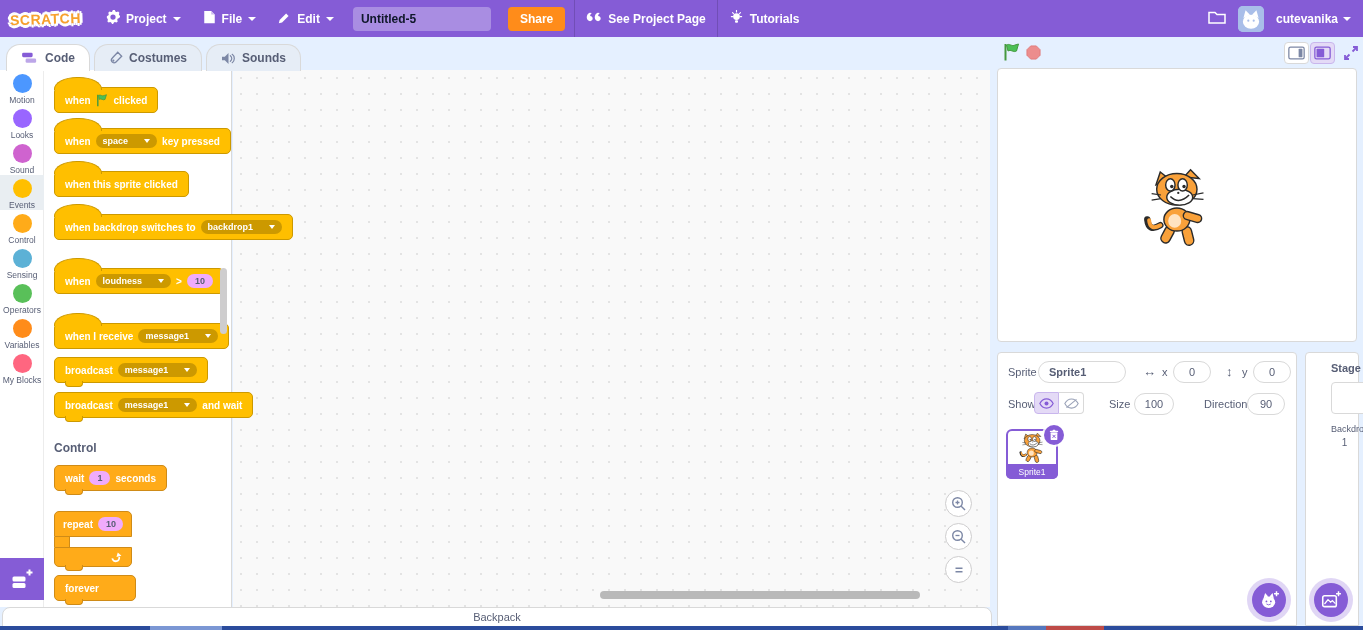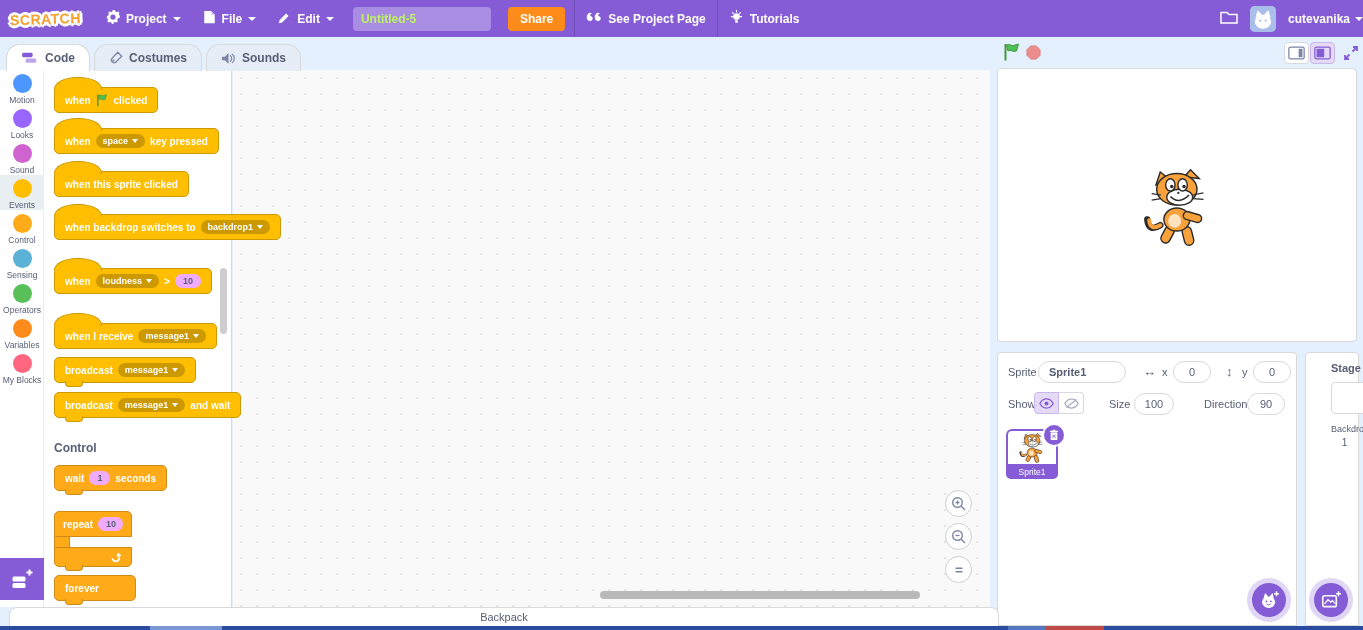--- a/index.html
+++ b/index.html
@@ -21,28 +21,28 @@
     margin:0 14px 0 10px; font-weight:bold; font-size:14px; letter-spacing:.5px;
     color:#F7A02C; transform:rotate(-2deg);
     text-shadow:-2px -2px 0 #fff,2px -2px 0 #fff,-2px 2px 0 #fff,2px 2px 0 #fff,0 3px 0 #fff,0 -3px 0 #fff,3px 0 0 #fff,-3px 0 0 #fff;
     cursor:pointer;
   }
   .menu-item { display:flex; align-items:center; gap:6px; padding:0 11px; height:37px; cursor:pointer; font-weight:bold; }
   .mb-divider { width:1px; height:37px; background:rgba(0,0,0,.15); }
   .caret { width:0; height:0; border-left:4px solid transparent; border-right:4px solid transparent; border-top:4px solid #fff; }
   .project-input {
     width:138px; height:24px; margin:0 8px; border:none; border-radius:4px;
-    background:rgba(255,255,255,.3); color:#bef264; font-size:12px; font-weight:bold;
+    background:rgba(255,255,255,.3); color:#0f172a; font-size:12px; font-weight:bold;
     padding:0 8px; font-family:"Liberation Sans",sans-serif; outline:none;
   }
   .share-btn {
     height:24px; margin:0 9px; padding:0 12px; border:none; border-radius:4px;
     background:#FF8C1A; color:#fff; font-size:12px; font-weight:bold; cursor:pointer;
   }
-  .topbar-right { margin-left:auto; display:flex; align-items:center; gap:12px; }
+  .topbar-right { margin-left:auto; display:flex; align-items:center; gap:12px; padding-right:12px; }
   .avatar { width:26px; height:26px; border-radius:5px; background:#A9BEE9; overflow:hidden; cursor:pointer; }
   .username { font-weight:bold; cursor:pointer; display:flex; align-items:center; gap:5px; }
 
   
   .tabs { position:absolute; left:6px; top:44px; display:flex; z-index:5; }
   .tab {
     height:27px; padding:0 14px; margin-right:4px; display:flex; align-items:center; gap:6px;
     font-size:12px; font-weight:bold; color:#575E75; background:#E6EDF6;
     border:1px solid #D9D9D9; border-bottom:none; border-radius:14px 14px 0 0; cursor:pointer;
   }
@@ -70,21 +70,21 @@
     border-radius:23px 23px 0 0 / 12px 12px 0 0; border-bottom:none;
   }
   .events.hat::before { background:#FFBF00; border:1px solid #CC9900; border-bottom:none; }
   .stack::after {
     content:""; position:absolute; left:10px; bottom:-5px; width:16px; height:5px;
     border-radius:0 0 4px 4px; border-top:none;
   }
   .events.stack::after { background:#FFBF00; border:1px solid #CC9900; border-top:none; }
   .control.stack::after { background:#FFAB19; border:1px solid #CF8B17; border-top:none; }
   .dropdown {
-    display:flex; align-items:center; gap:4px; padding:2px 7px; border-radius:10px;
+    display:flex; align-items:center; gap:16px; padding:2px 7px; border-radius:10px;
     font-size:9px; font-weight:bold; cursor:pointer;
   }
   .events .dropdown { background:#CC9900; }
   .dd-caret { width:0;height:0;border-left:3px solid transparent;border-right:3px solid transparent;border-top:4px solid #fff; }
   .num-oval { background:#f0abfc; color:#575E75; border-radius:10px; padding:2px 8px; font-size:9px; min-width:10px; text-align:center; cursor:text; }
   .section-header { position:absolute; left:54px; top:441px; font-size:12px; font-weight:bold; color:#575E75; z-index:3; }
   
   .cblock { position:absolute; left:54px; top:511px; width:78px; z-index:3; cursor:grab; }
   .c-top { height:26px; background:#FFAB19; border:1px solid #CF8B17; border-radius:5px 5px 0 0; display:flex; align-items:center; gap:5px; padding:0 8px; color:#fff; font-size:10px; font-weight:bold; }
   .c-mid { height:10px; width:16px; background:#FFAB19; border-left:1px solid #CF8B17; border-right:1px solid #CF8B17; }
@@ -103,21 +103,21 @@
     border:1px solid #CECDCE; display:flex; align-items:center; justify-content:center; cursor:pointer; z-index:4;
   }
   .h-scrollbar { position:absolute; left:600px; top:591px; width:320px; height:8px; background:#B9B9B9; border-radius:4px; z-index:4; cursor:pointer; }
   .ext-btn {
     position:absolute; left:0; top:558px; width:44px; height:42px; background:#855CD6;
     display:flex; align-items:center; justify-content:center; cursor:pointer; z-index:5;
   }
 
   
   .backpack {
-    position:absolute; left:9px; top:607px; width:990px; height:20px; background:#fff;
+    position:absolute; left:2px; top:607px; width:990px; height:20px; background:#fff;
     border:1px solid #D9D9D9; border-radius:8px 8px 0 0; display:flex; align-items:center;
     justify-content:center; font-size:11px; color:#575E75; cursor:pointer; z-index:6;
   }
 
   
   .stage-toolbar { position:absolute; left:997px; top:42px; width:362px; height:24px; z-index:5; }
   .flag-btn { position:absolute; left:6px; top:1px; cursor:pointer; }
   .stop-btn { position:absolute; left:29px; top:3px; cursor:pointer; }
   .stage-size-btn { position:absolute; top:0; width:25px; height:22px; border:1px solid #D9D9D9; background:#fff; border-radius:4px; display:flex; align-items:center; justify-content:center; cursor:pointer; }
   .stage-size-btn.active { background:#E4DAF6; border-color:#C9B6ED; }

